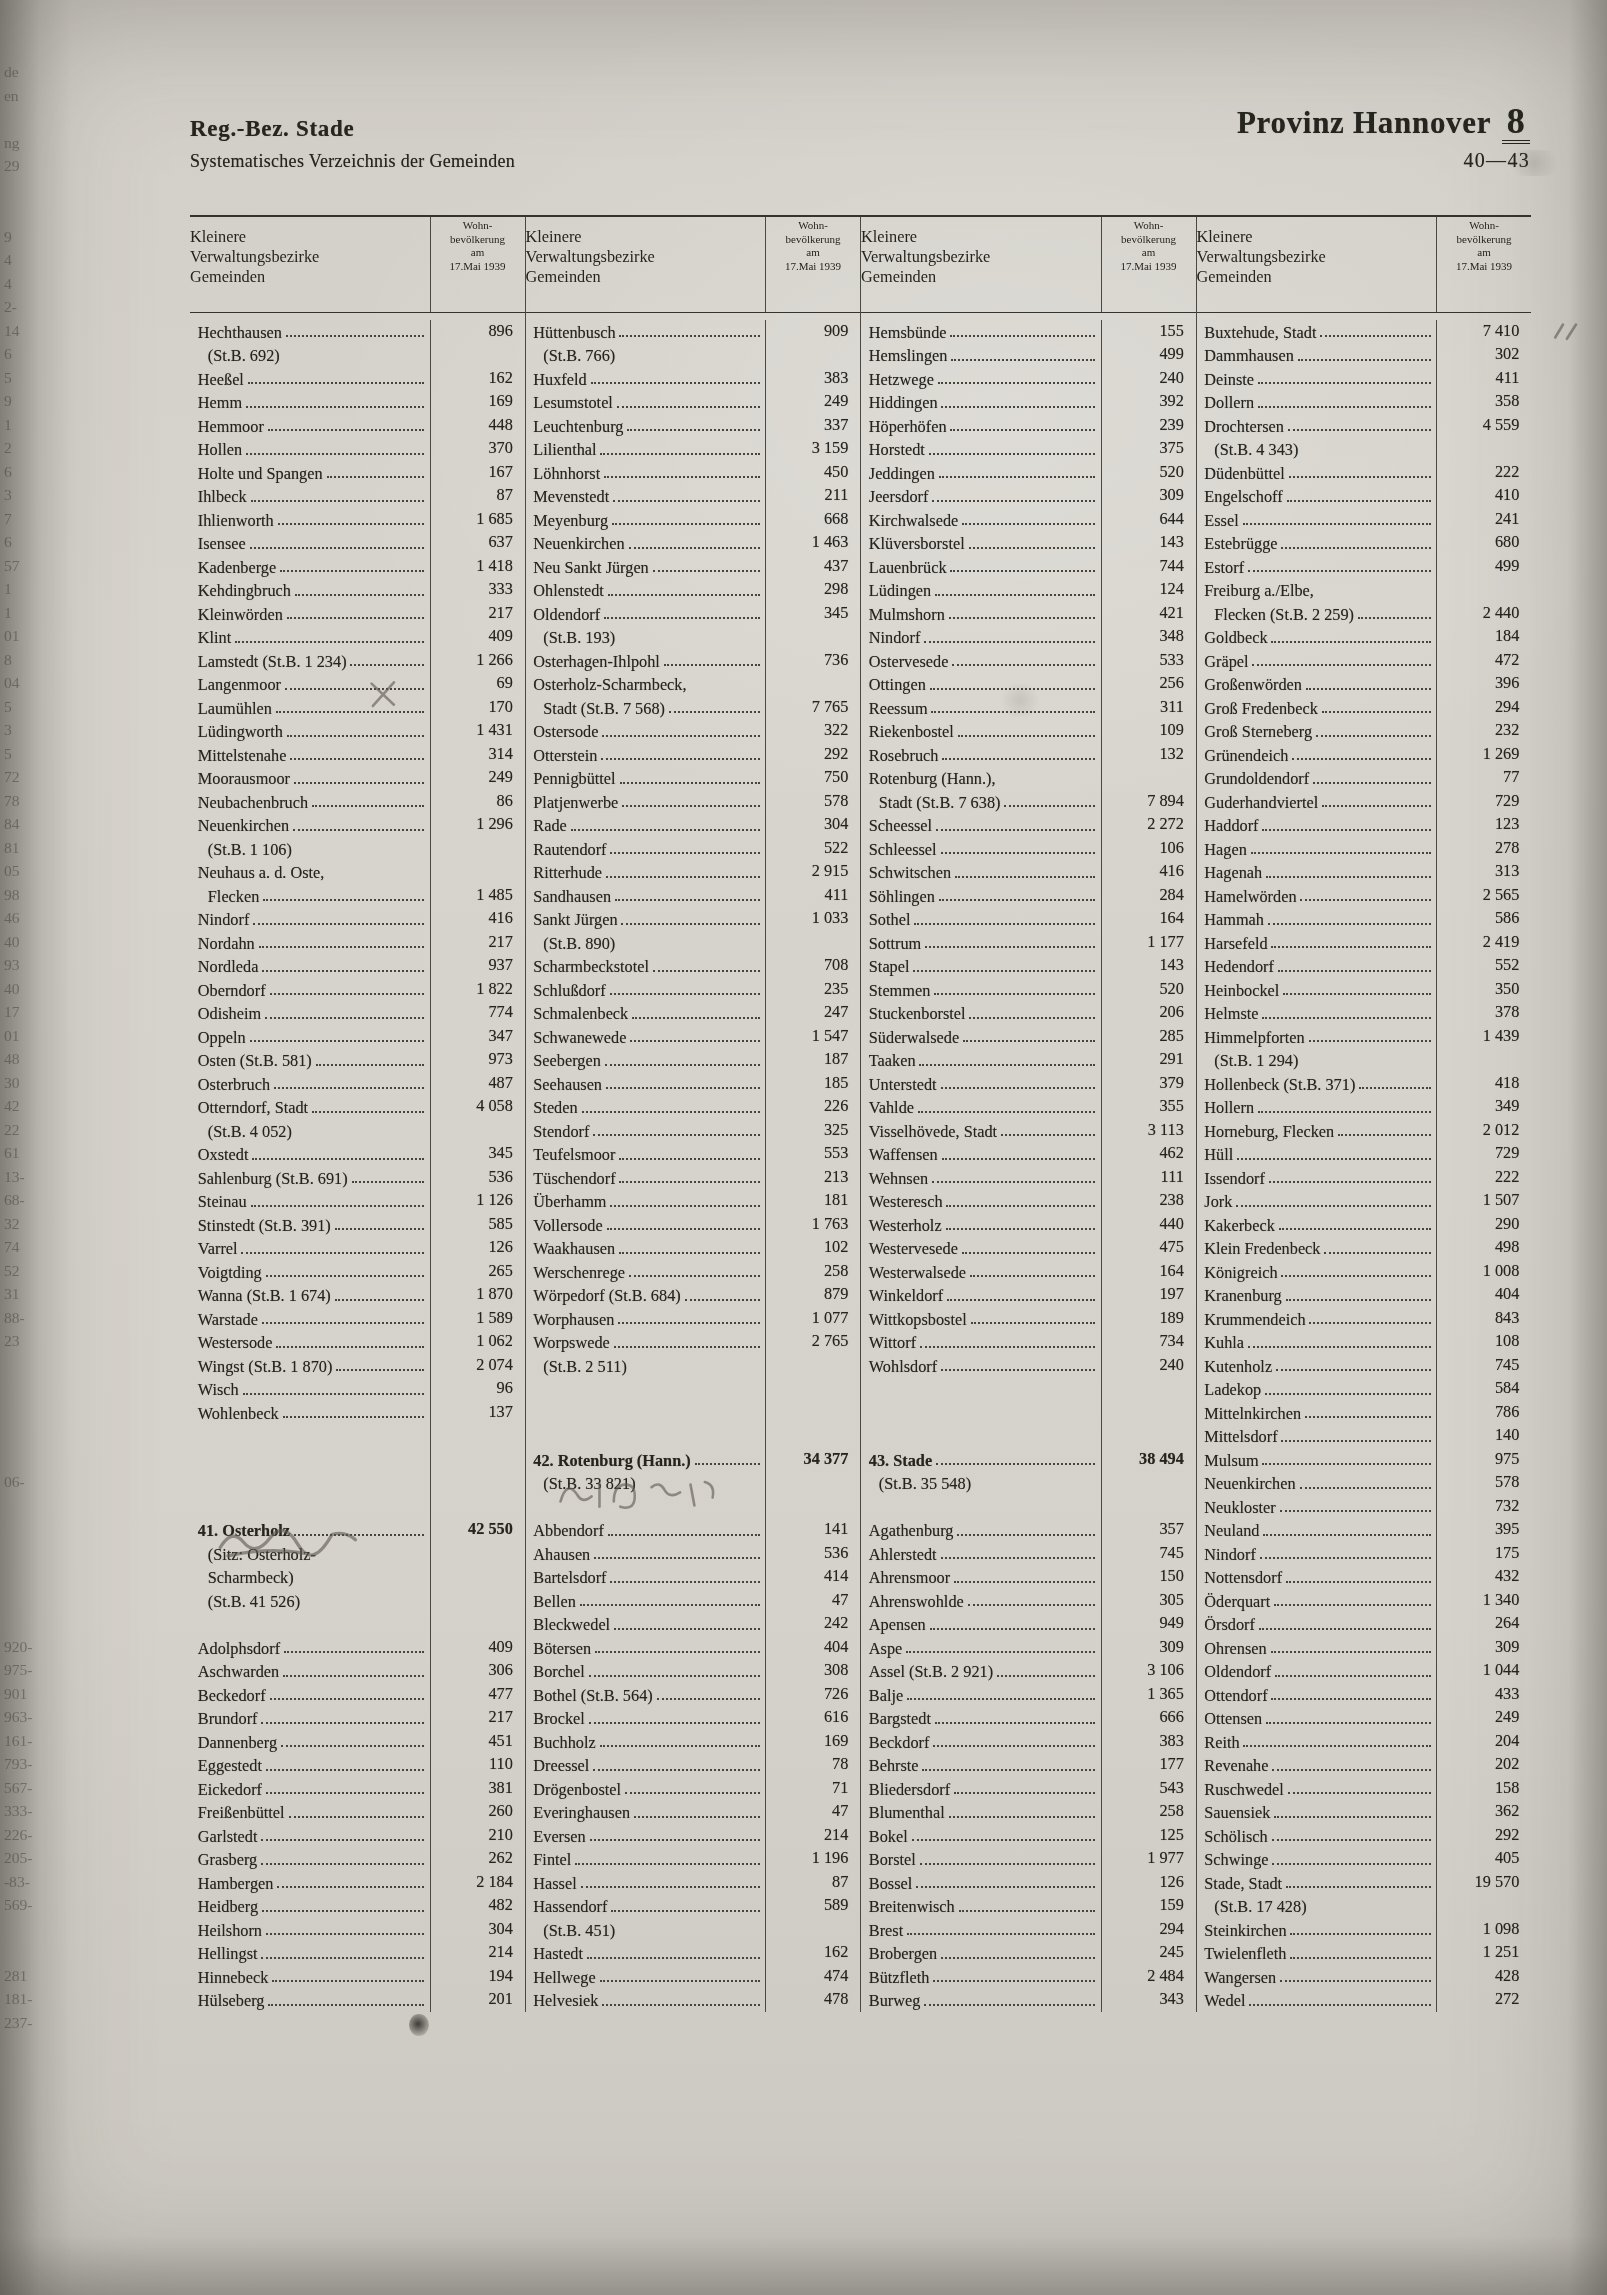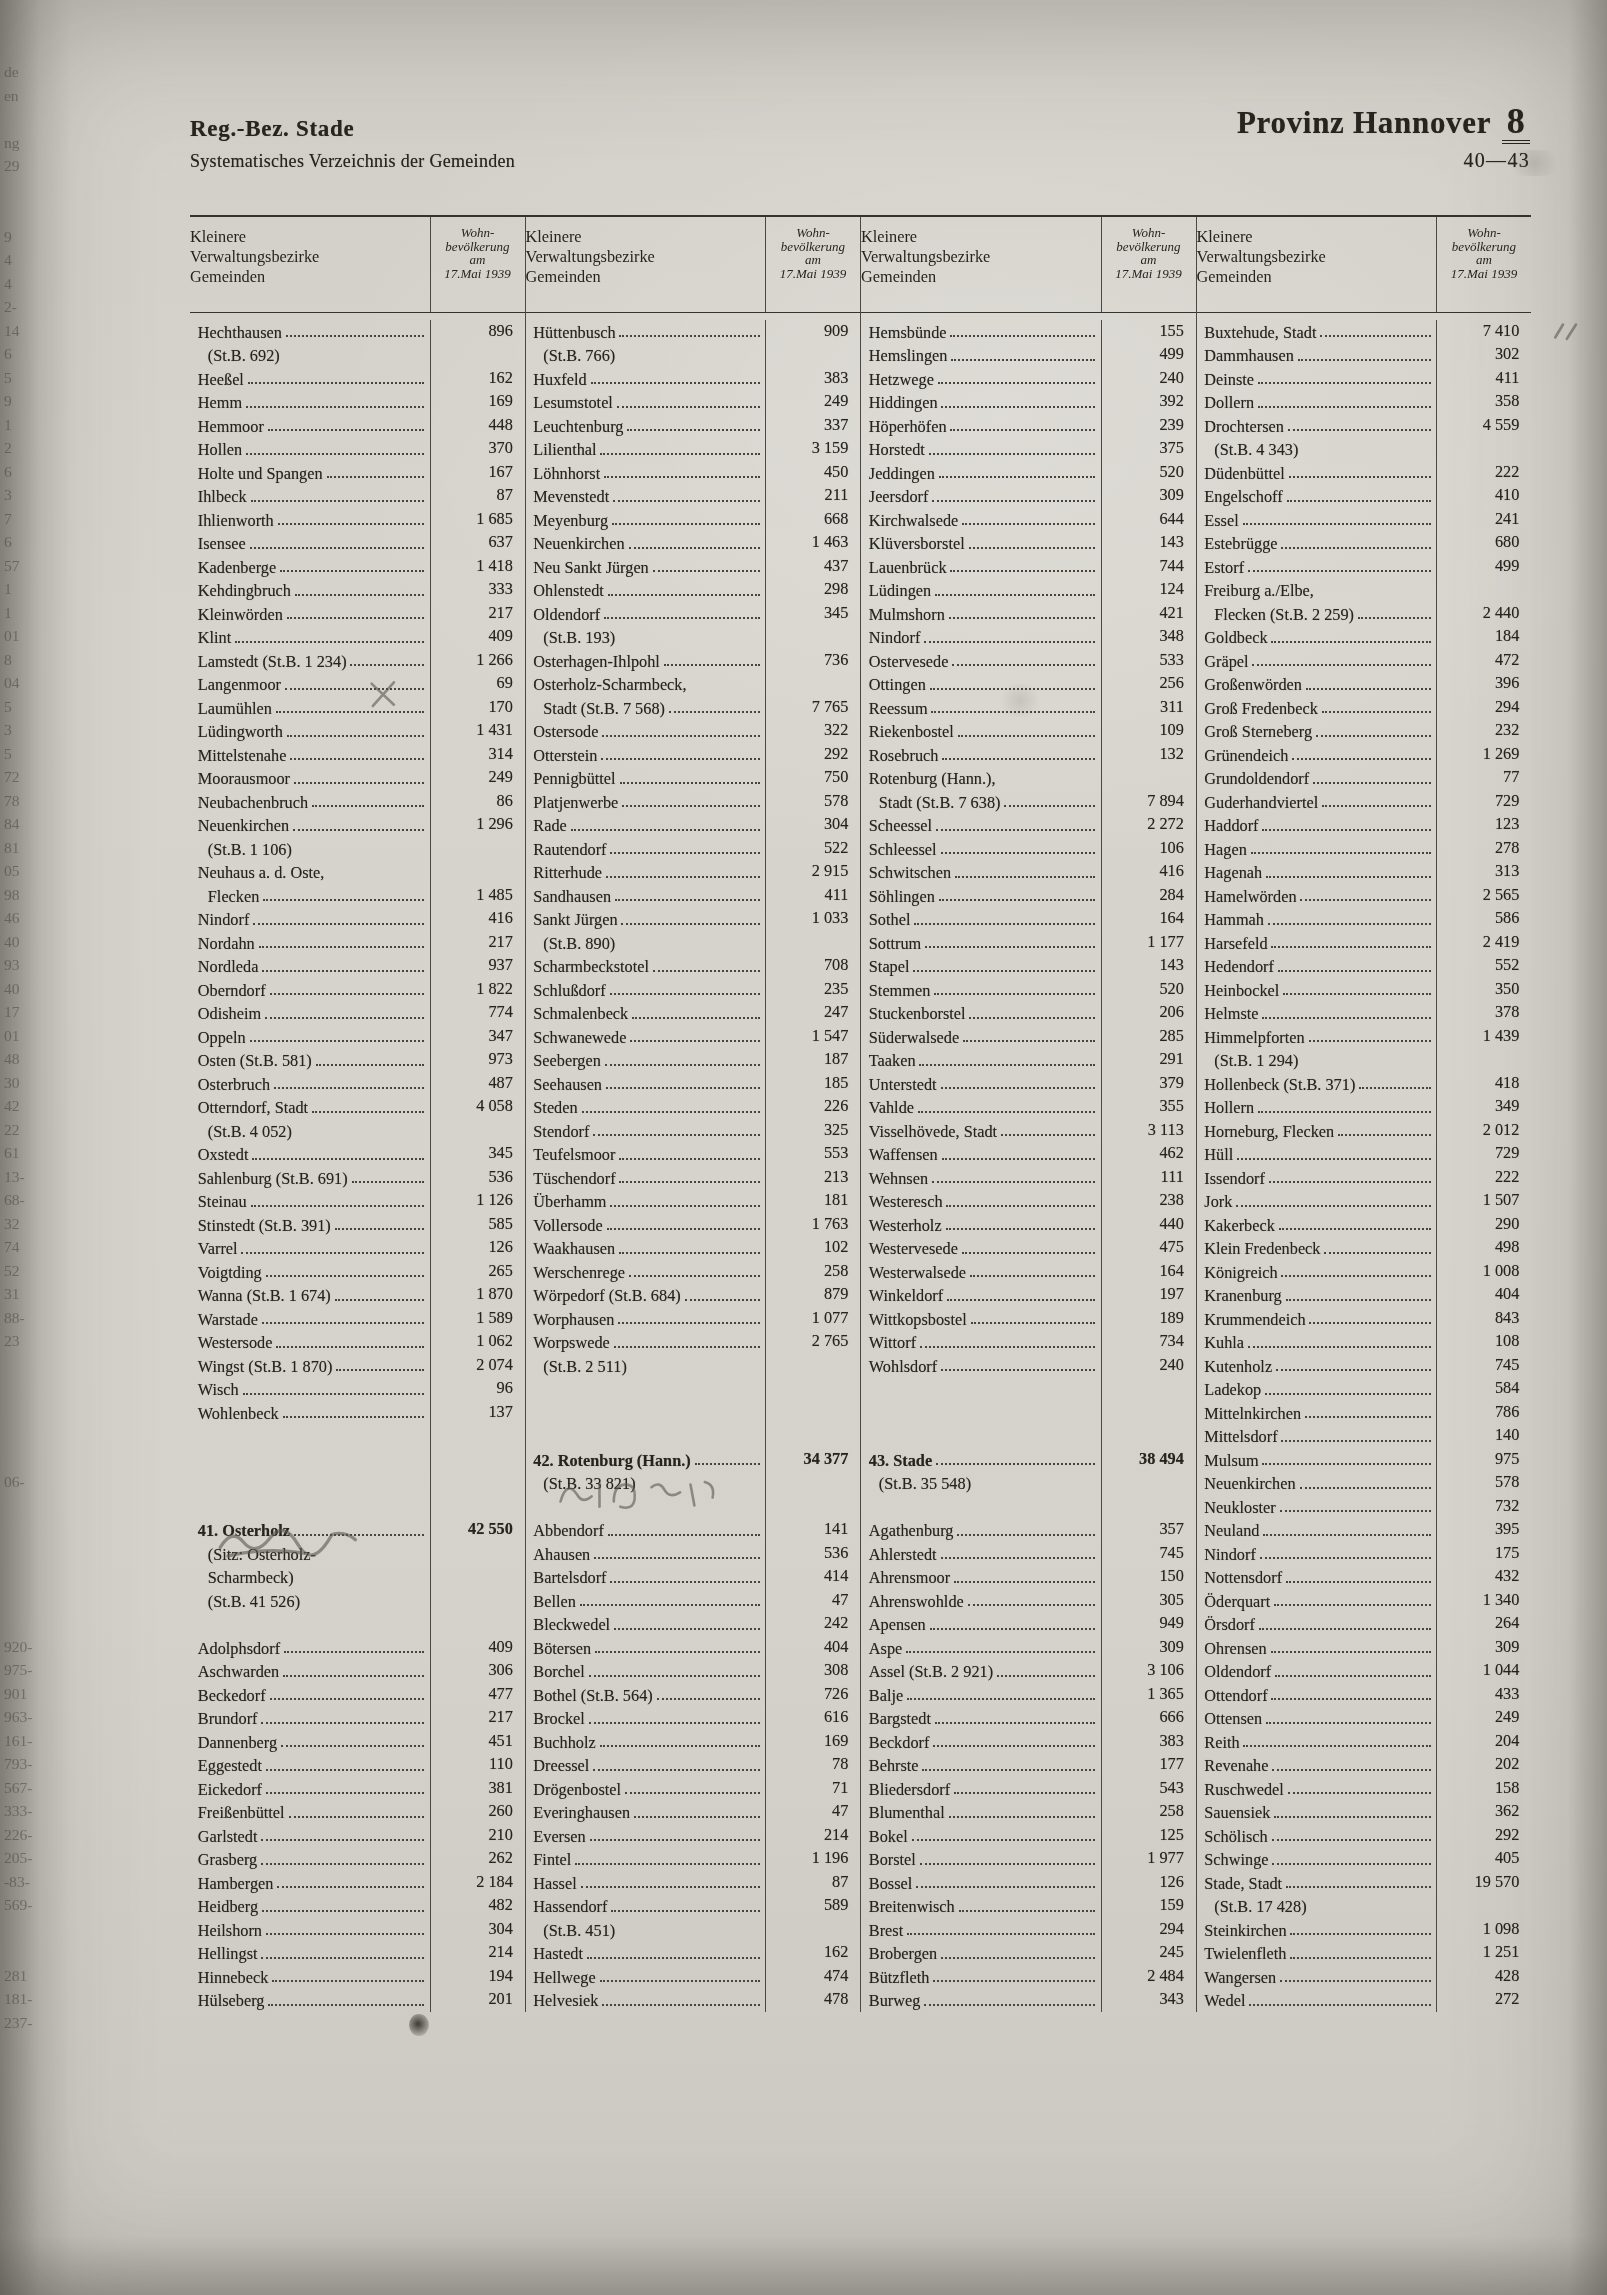--- a/index.html
+++ b/index.html
@@ -31,21 +31,21 @@
     padding:0 5.2px 1.3px 5.2px;margin-left:10.4px;display:inline-block;line-height:36px;}
   .range{font-size:20px;margin-top:5.2px;letter-spacing:1.3px;}
 
   .tbl{position:absolute;left:190px;top:215px;width:1341px;
     border-top:2.6px solid #35332d;display:flex;}
   .group{flex:1 1 0;display:flex;flex-direction:column;min-width:0;}
   .group+.group{border-left:1.3px solid #4a4841;}
   .ghead{display:flex;border-bottom:1.3px solid #35332d;height:96px;box-sizing:border-box;}
   .gh-name{flex:1;text-align:left;padding-top:10.4px;font-size:16.3px;line-height:20px;min-width:0;}
   .gh-pop{width:95px;border-left:1.3px solid #4a4841;text-align:center;
-    font-size:13px;line-height:13.7px;padding-top:9px;box-sizing:border-box;font-style:italic;}
+    font-size:11px;line-height:13.7px;padding-top:2px;box-sizing:border-box;}
   .gbody{display:flex;flex-direction:column;padding-top:6.5px;}
   .r{display:flex;height:23.5px;box-sizing:border-box;}
   .nm-cell{flex:1;display:flex;align-items:flex-end;overflow:hidden;padding-left:7.8px;min-width:0;}
   .nm{font-size:16.3px;line-height:21.5px;white-space:nowrap;text-shadow:0 0 0.7px rgba(40,38,32,0.45);}
   .lead{flex:1;border-bottom:2px dotted #45433c;margin:0 5.2px 5.9px 3.9px;min-width:5.2px;}
   .v-cell{width:95px;border-left:1.3px solid #4a4841;font-size:16.3px;line-height:21.5px;
     text-align:right;padding-right:11.7px;box-sizing:border-box;white-space:nowrap;
     text-shadow:0 0 0.7px rgba(40,38,32,0.45);}
   .rs .nm{margin-left:10px;}
   .rh .nm,.rh .v-cell{font-weight:bold;}

